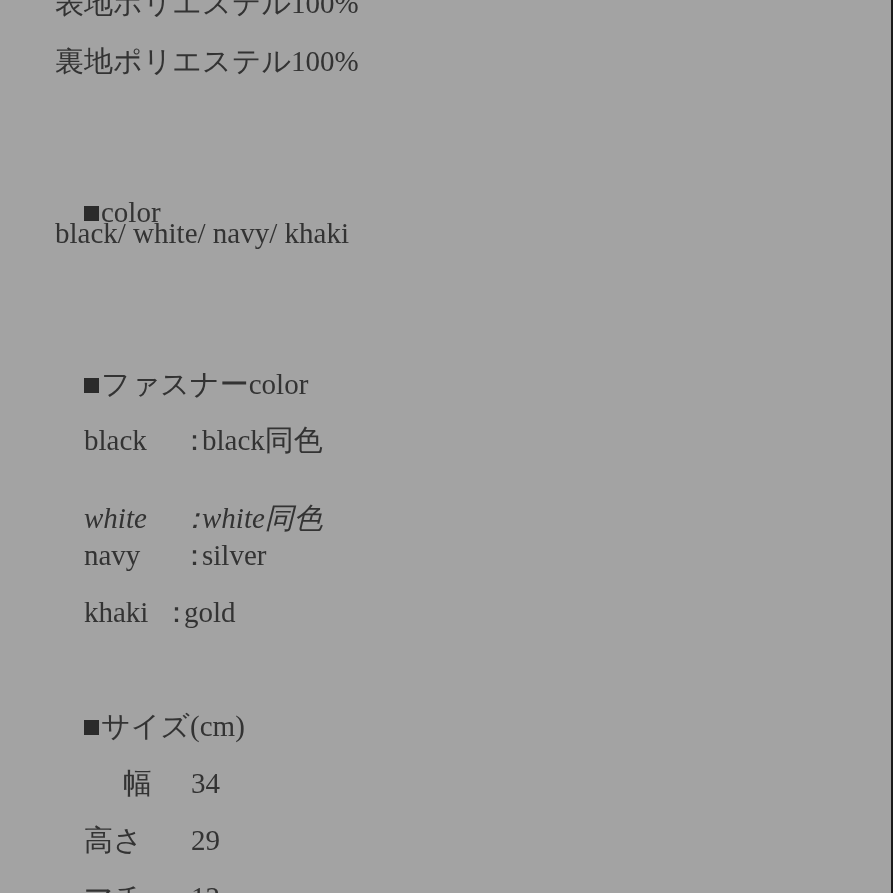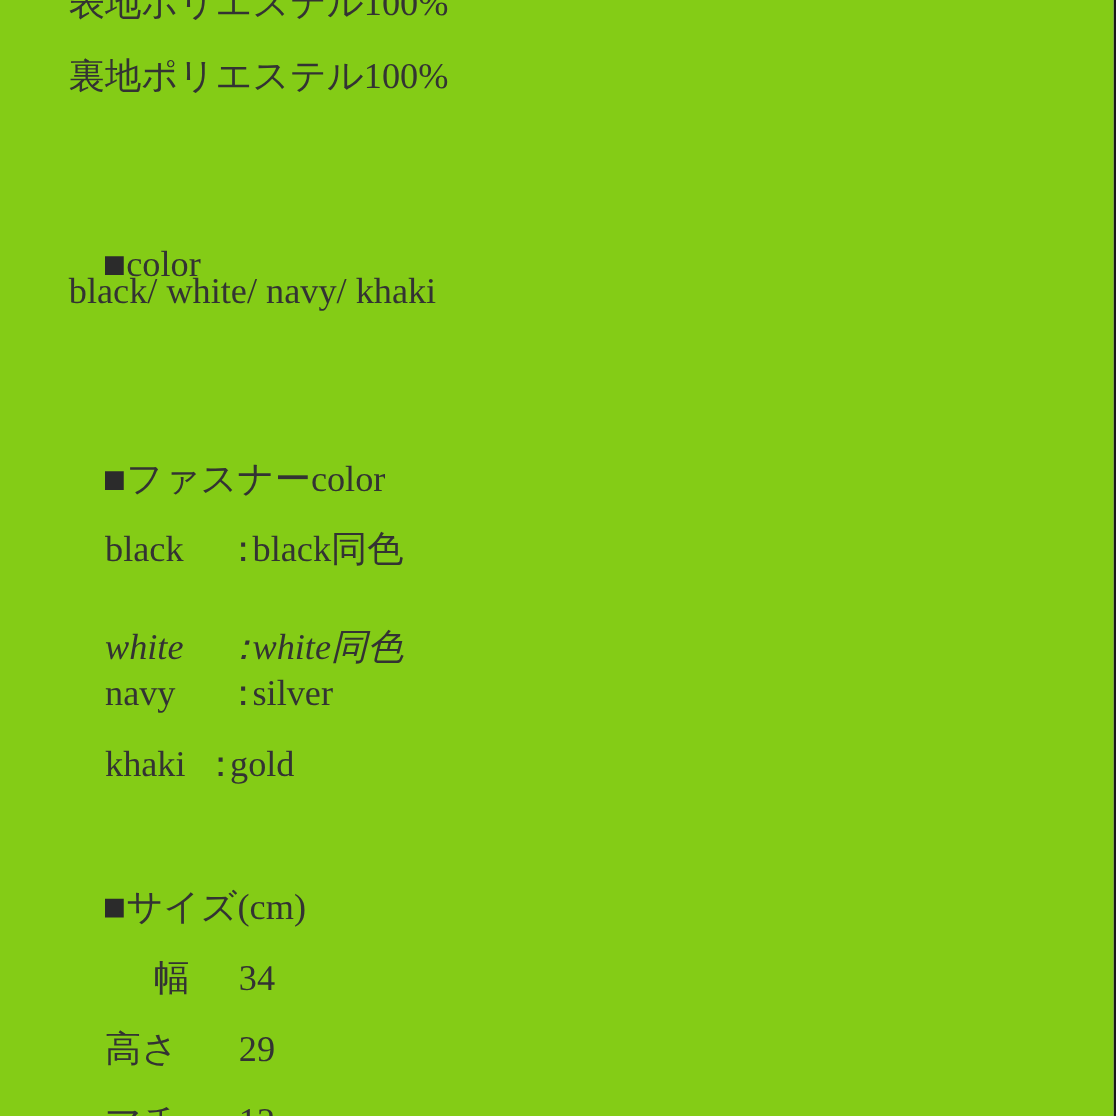--- a/index.html
+++ b/index.html
@@ -12,21 +12,21 @@
       height: 893px;
       overflow: hidden;
       position: relative;
     }
     .page {
       position: absolute;
       left: 0;
       top: 0;
       width: 891px;
       height: 893px;
-      background: #84cc16;
+      background: #a3a3a3;
     }
     .right-border {
       position: absolute;
       left: 891px;
       top: 0;
       width: 2px;
       height: 893px;
       background: #1a1a1a;
     }
     .line {

